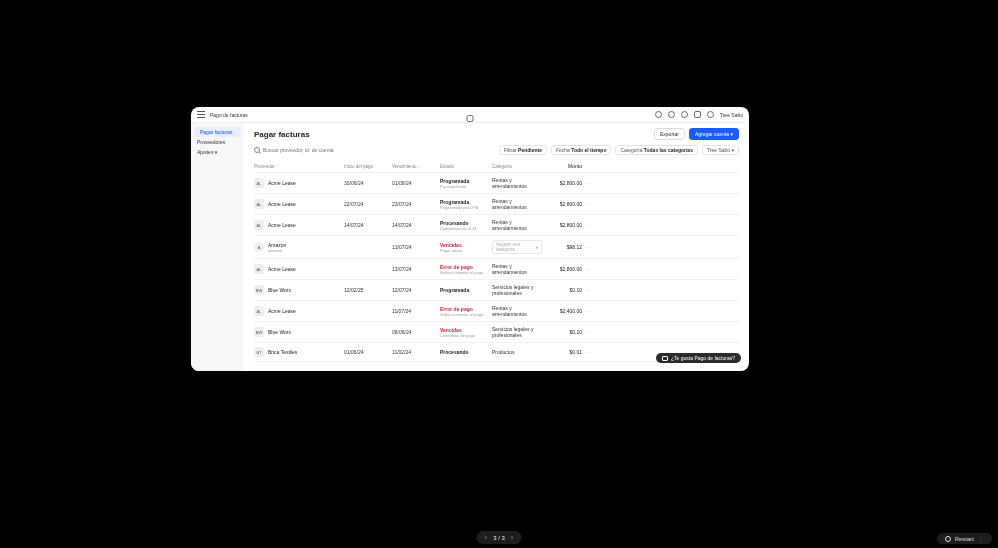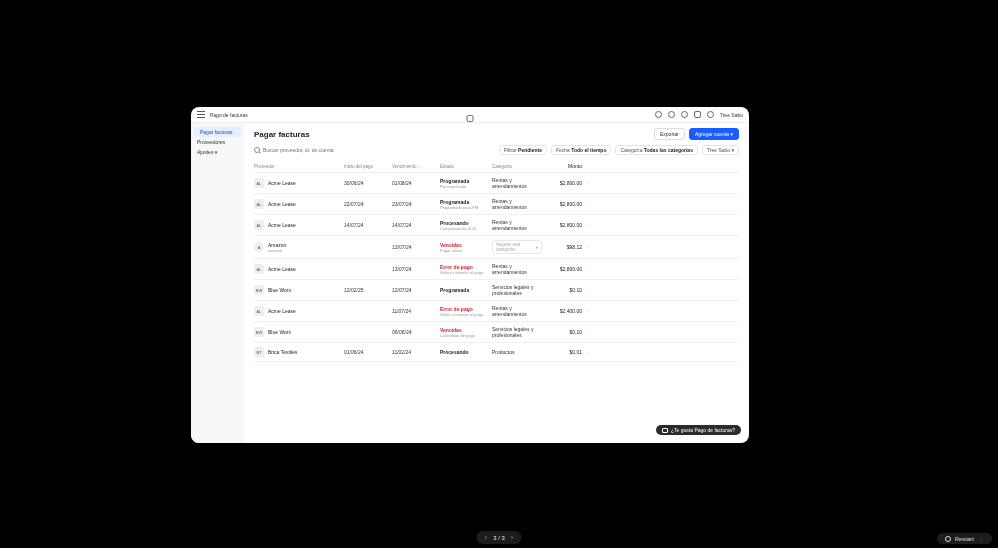--- a/index.html
+++ b/index.html
@@ -1,17 +1,17 @@
 <!DOCTYPE html>
 <html><head>
 <meta charset="utf-8">
 <style>
   *{box-sizing:border-box;margin:0;padding:0;font-family:-apple-system,BlinkMacSystemFont,"Segoe UI",Arial,sans-serif}
   body{background:#000;width:998px;height:548px;overflow:hidden;position:relative}
-  .app-window{position:absolute;left:191px;top:107px;width:558px;height:336px;background:#fff;border-radius:8px;display:flex;flex-direction:column;overflow:hidden}
+  .app-window{position:absolute;left:191px;top:107px;width:558px;height:264px;background:#fff;border-radius:8px;display:flex;flex-direction:column;overflow:hidden}
   .titlebar{height:16px;display:flex;align-items:center;padding:0 6px;border-bottom:1px solid #eee}
   .hamburger{width:8px;height:8px;display:flex;flex-direction:column;justify-content:space-around;cursor:pointer}
   .hamburger span{height:1px;background:#555;display:block}
   .title-text{font-size:5px;color:#333;margin-left:5px}
   .title-right{margin-left:auto;display:flex;align-items:center;gap:6px}
   .ic{width:7px;height:7px;border:1px solid #666;border-radius:50%;display:inline-block}
   .ic.square{border-radius:2px}
   .tb-user{font-size:5px;color:#333}
   .body{flex:1;display:flex;overflow:hidden}
   .sidebar{width:53px;background:#f6f7f8;padding:4px 0;font-size:5px}

